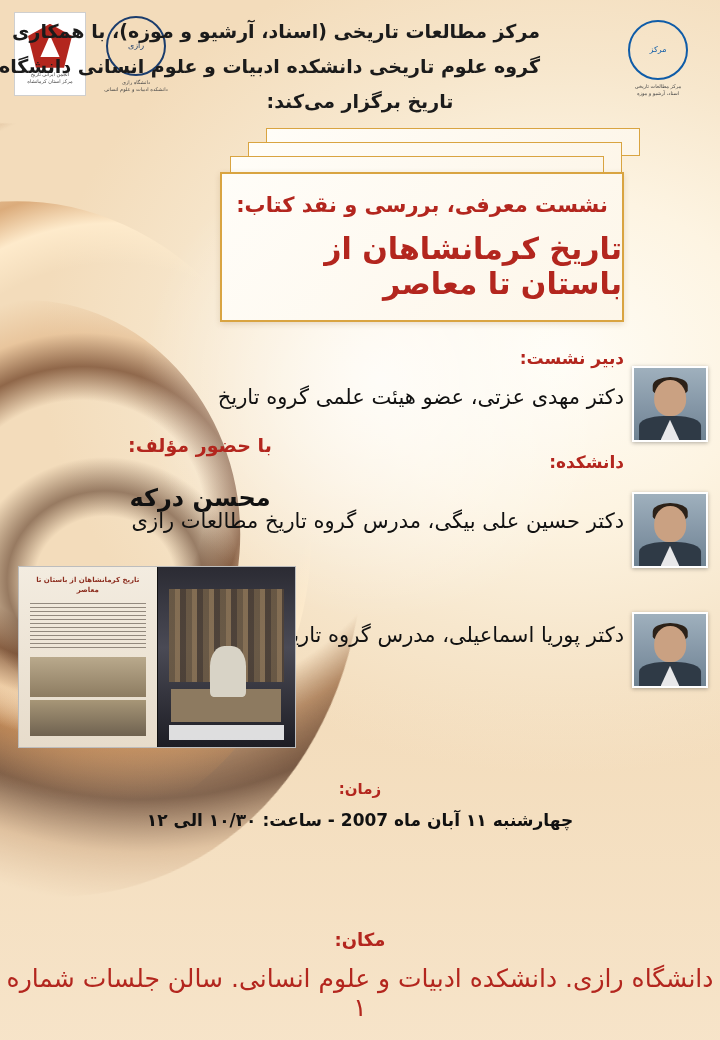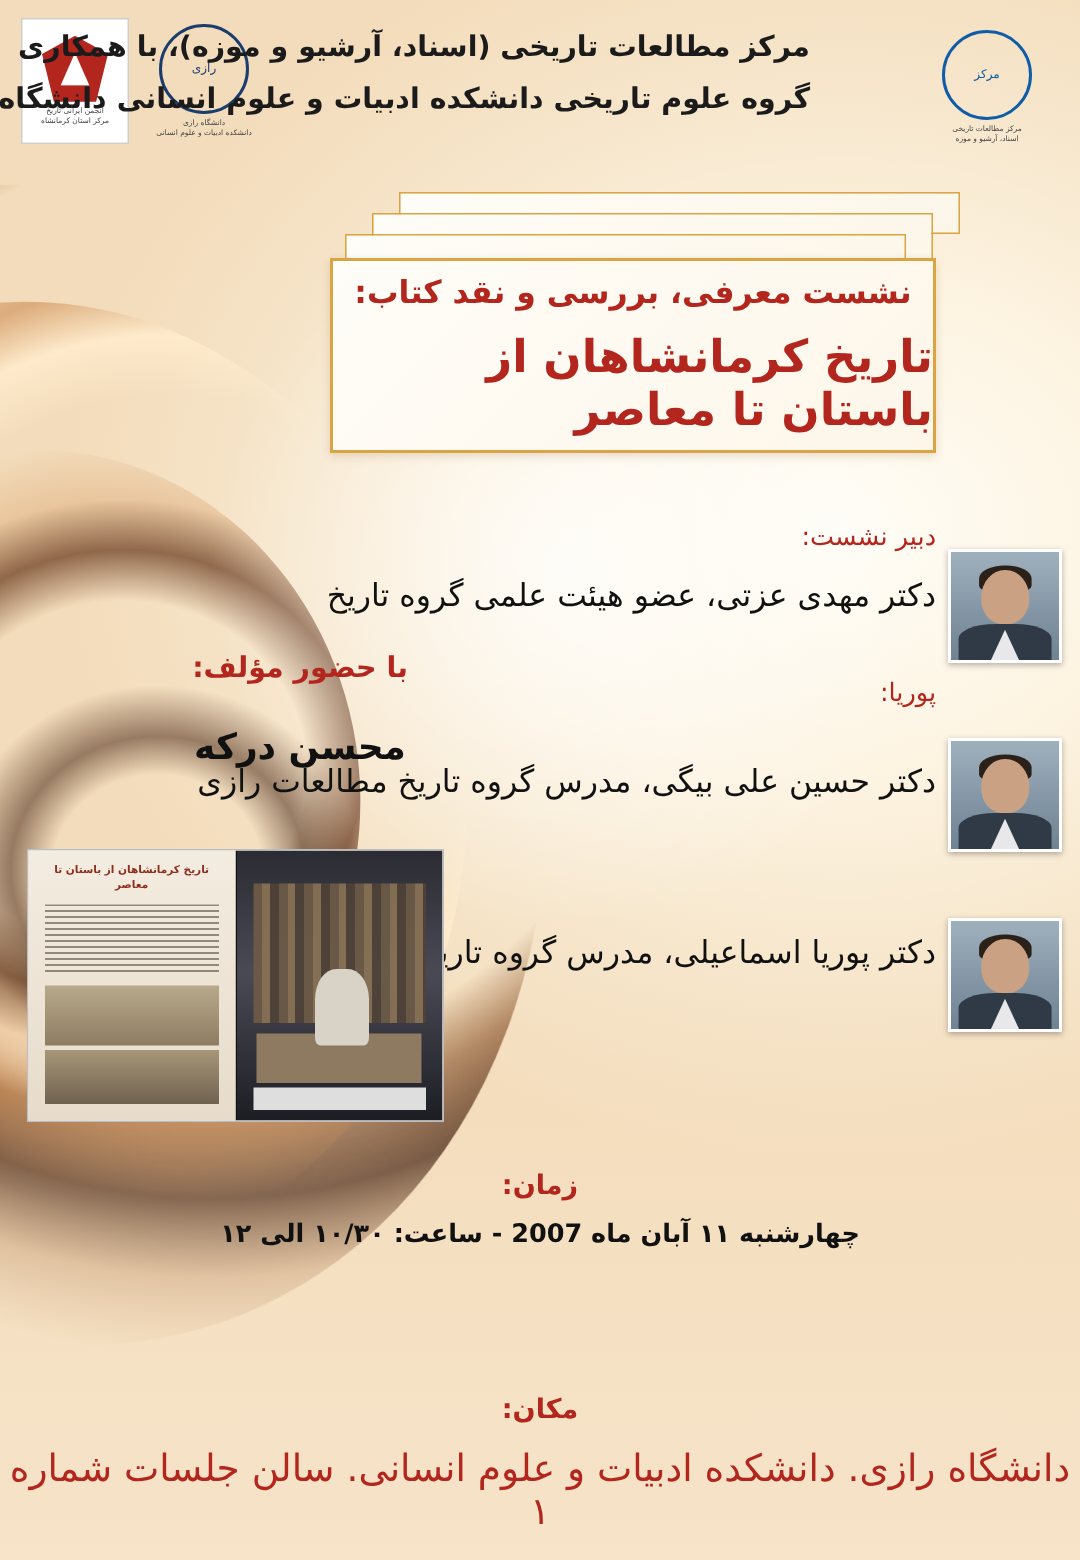--- a/index.html
+++ b/index.html
@@ -97,21 +97,21 @@
   .card {
     position: absolute;
     background: linear-gradient(135deg, #fffdf8 0%, #fdf6e9 100%);
     border: 1px solid #d9a441;
     box-sizing: border-box;
   }
   .card.c1 { left: 46px; top: 0;  width: 374px; height: 28px; }
   .card.c2 { left: 28px; top: 14px; width: 374px; height: 34px; }
   .card.c3 { left: 10px; top: 28px; width: 374px; height: 40px; }
   .card.c4 {
-    left: 0px; top: 44px; width: 404px; height: 130px;
+    left: 0px; top: 44px; width: 404px; height: 150px;
     border: 2px solid #d9a441;
     display: flex; flex-direction: column; justify-content: center; align-items: center;
     box-shadow: 0 2px 6px rgba(120,80,20,0.18);
   }
   .title-sub {
     color: #b3261e;
     font-size: 21px;
     font-weight: 700;
     margin-bottom: 14px;
     letter-spacing: 0.3px;
@@ -120,21 +120,21 @@
     color: #b3261e;
     font-size: 30px;
     font-weight: 700;
     letter-spacing: 0.5px;
   }
   
   .role-block { position: absolute; right: 96px; text-align: right; }
   .role-title {
     color: #b3261e;
     font-size: 17px;
-    font-weight: 400;
+    font-weight: 700;
     margin-bottom: 10px;
   }
   .role-line {
     color: #111;
     font-size: 21px;
     line-height: 1.9;
     white-space: nowrap;
   }
   .blk-secretary { top: 348px; }
   .blk-critics { top: 452px; }
@@ -270,21 +270,21 @@
   }
   
   .time-block {
     position: absolute;
     left: 0; right: 0;
     top: 780px;
     text-align: center;
   }
   .time-label {
     color: #b3261e;
-    font-size: 18px;
+    font-size: 15px;
     font-weight: 700;
     margin-bottom: 12px;
   }
   .time-value {
     color: #111;
     font-size: 17px;
     font-weight: 600;
   }
   
   .place-block {
@@ -355,39 +355,40 @@
   <div class="logo logo-lt2">
     <div class="logo-wrap">
       <div class="logo-circle">رازی</div>
       <div class="logo-cap">دانشگاه رازی<br>دانشکده ادبیات و علوم انسانی</div>
     </div>
   </div>
 
   <div class="header">
     <span class="ln">مرکز مطالعات تاریخی (اسناد، آرشیو و موزه)، با همکاری</span>
     <span class="ln">گروه علوم تاریخی دانشکده ادبیات و علوم انسانی دانشگاه رازی و انجمن ایرانی</span>
+    <span class="ln">تاریخ برگزار می‌کند:</span>
   </div>
 
   <div class="cards">
     <div class="card c1"></div>
     <div class="card c2"></div>
     <div class="card c3"></div>
     <div class="card c4">
       <div class="title-sub">نشست معرفی، بررسی و نقد کتاب:</div>
       <div class="title-main">تاریخ کرمانشاهان از باستان تا معاصر</div>
     </div>
   </div>
 
   <div class="role-block blk-secretary">
     <div class="role-title">دبیر نشست:</div>
     <div class="role-line">دکتر مهدی عزتی، عضو هیئت علمی گروه تاریخ</div>
   </div>
 
   <div class="role-block blk-critics">
-    <div class="role-title">پوریا:</div>
+    <div class="role-title">دانشکده:</div>
     <div class="role-line" style="margin-top:30px;">دکتر حسین علی بیگی، مدرس گروه تاریخ مطالعات رازی</div>
     <div class="role-line" style="margin-top:74px;">دکتر پوریا اسماعیلی، مدرس گروه تاریخ دانشگاه رازی</div>
   </div>
 
   <div class="photo p1">
     <div class="face">
       <div class="hair"></div>
         <div class="head"></div>
         <div class="body"></div>
         <div class="shirt"></div>

